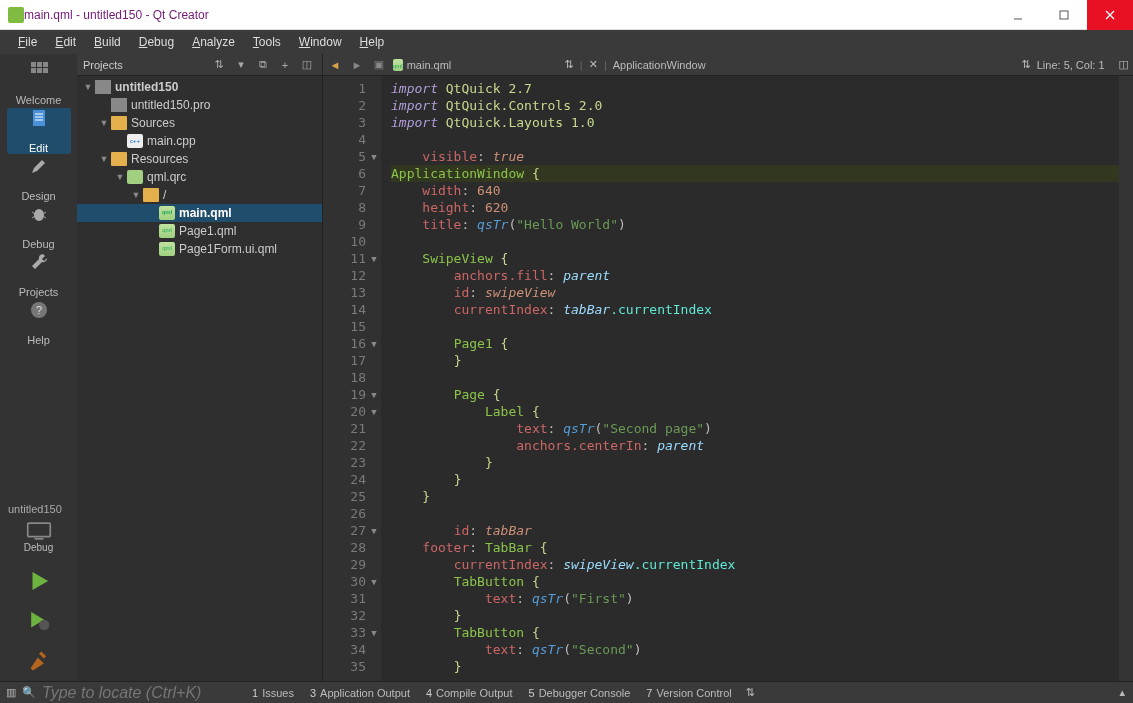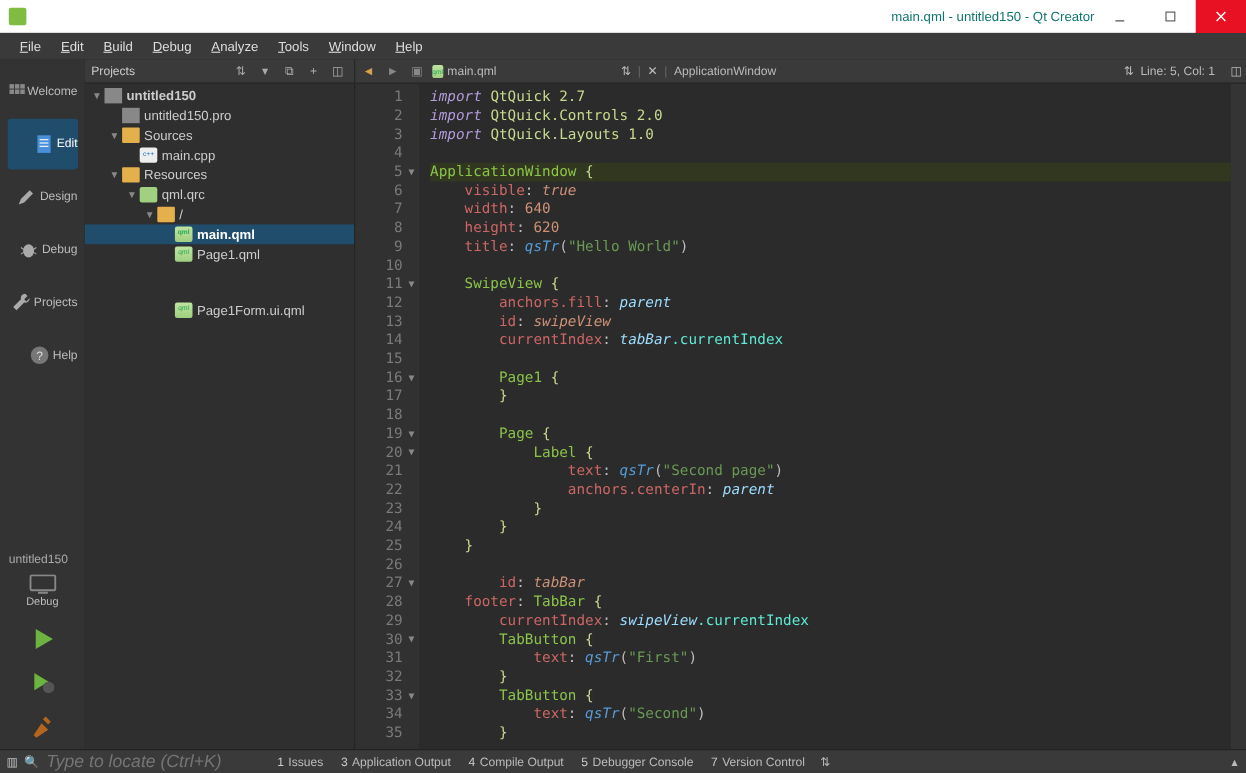--- a/index.html
+++ b/index.html
@@ -1,36 +1,36 @@
 <!DOCTYPE html>
 <html><head>
 <meta charset="utf-8">
 <style>
 * { margin: 0; padding: 0; box-sizing: border-box; }
 body { font-family: "Segoe UI", Tahoma, sans-serif; font-size: 12px; background: #2b2b2b; color: #bdbdbd; width: 1133px; height: 703px; overflow: hidden; display: flex; flex-direction: column; }
 
 
 .titlebar { height: 30px; background: #fff; display: flex; align-items: center; border-bottom: 1px solid #ddd; }
 .titlebar .qt-icon { width: 16px; height: 16px; margin-left: 8px; background: #7fbc41; border-radius: 2px; }
-.titlebar .title { flex: 1; text-align: right; color: #0f766e; font-size: 12px; padding-left: 48px; }
+.titlebar .title { flex: 1; text-align: left; color: #701a75; font-size: 12px; }
 .titlebar .winbtn { width: 46px; height: 30px; display: flex; align-items: center; justify-content: center; color: #555; cursor: default; }
 .winbtn.close { background: #e81123; color: #fff; }
 .winbtn svg { width: 12px; height: 12px; }
 
 
 .menubar { height: 24px; background: #3a3a3a; display: flex; align-items: center; padding: 0 10px; gap: 2px; }
 .menuitem { padding: 2px 8px; color: #ddd; cursor: default; font-size: 12px; }
 .menuitem u { text-decoration: underline; }
 
 
 .main { flex: 1; display: flex; min-height: 0; }
 
 
 .modebar { width: 77px; background: #333; display: flex; flex-direction: column; align-items: center; padding-top: 6px; }
-.modebtn { width: 64px; height: 46px; display: flex; flex-direction: row; align-items: center; justify-content: flex-end; gap: 2px; color: #bbb; font-size: 11px; cursor: default; border-radius: 3px; margin-bottom: 2px; }
+.modebtn { width: 64px; height: 46px; display: flex; flex-direction: column; align-items: center; justify-content: flex-start; gap: 14px; color: #bbb; font-size: 11px; cursor: default; border-radius: 3px; margin-bottom: 2px; }
 .modebtn.active { background: #1f4d6b; color: #fff; }
 .modebtn svg, .modebtn .glyph { width: 20px; height: 20px; }
 .modebar .spacer { flex: 1; }
 .kitlabel { color: #aaa; font-size: 11px; margin: 6px 0 2px; width: 100%; text-align: left; padding-left: 8px; }
 .kitbox { width: 60px; height: 40px; display: flex; flex-direction: column; align-items: center; justify-content: center; gap: 2px; margin-bottom: 4px; }
 .runbtn { width: 40px; height: 32px; display: flex; align-items: center; justify-content: center; margin: 4px 0; cursor: default; }
 
 
 .projpanel { width: 246px; background: #2f2f2f; display: flex; flex-direction: column; border-right: 1px solid #222; }
 .projhdr { height: 22px; background: #3a3a3a; display: flex; align-items: center; padding: 0 6px; gap: 4px; color: #ccc; font-size: 11px; border-bottom: 1px solid #222; }
@@ -256,21 +256,21 @@
         <div class="treeitem selected bold" style="padding-left: 70px;">
           <span class="arrow"></span>
           <span class="ficon qml"></span>
           <span>main.qml</span>
         </div>
         <div class="treeitem" style="padding-left: 70px;">
           <span class="arrow"></span>
           <span class="ficon qml"></span>
           <span>Page1.qml</span>
         </div>
-        <div class="treeitem" style="padding-left: 70px; margin-top: 33px;">
+        <div class="treeitem" style="padding-left: 70px;">
           <span class="arrow"></span>
           <span class="ficon qml"></span>
           <span>Page1Form.ui.qml</span>
         </div>
       </div>
   </div>
 
   <div class="editor">
     <div class="edittabs">
       <span class="navbtn" style="color:#d9a24a;">◄</span>
@@ -432,22 +432,22 @@
           <div class="grow">
             <span>35</span>
             <span class="fold"></span>
           </div>
         </div>
       <div class="code" id="code">
           <div class="codeline"><span class="k-import">import </span><span class="k-mod">QtQuick 2.7</span></div>
           <div class="codeline"><span class="k-import">import </span><span class="k-mod">QtQuick.Controls 2.0</span></div>
           <div class="codeline"><span class="k-import">import </span><span class="k-mod">QtQuick.Layouts 1.0</span></div>
           <div class="codeline"></div>
+          <div class="codeline"><span>    </span><span class="k-prop">visible</span><span>: </span><span class="k-val">true</span></div>
           <div class="codeline current"><span class="k-type">ApplicationWindow</span><span> </span><span class="k-brace">{</span></div>
-          <div class="codeline"><span>    </span><span class="k-prop">visible</span><span>: </span><span class="k-val">true</span></div>
           <div class="codeline"><span>    </span><span class="k-prop">width</span><span>: </span><span class="k-num">640</span></div>
           <div class="codeline"><span>    </span><span class="k-prop">height</span><span>: </span><span class="k-num">620</span></div>
           <div class="codeline"><span>    </span><span class="k-prop">title</span><span>: </span><span class="k-func">qsTr</span><span>(</span><span class="k-str">"Hello World"</span><span>)</span></div>
           <div class="codeline"></div>
           <div class="codeline"><span>    </span><span class="k-type">SwipeView</span><span> </span><span class="k-brace">{</span></div>
           <div class="codeline"><span>        </span><span class="k-prop">anchors.fill</span><span>: </span><span class="k-obj">parent</span></div>
           <div class="codeline"><span>        </span><span class="k-prop">id</span><span>: </span><span class="k-id">swipeView</span></div>
           <div class="codeline"><span>        </span><span class="k-prop">currentIndex</span><span>: </span><span class="k-obj">tabBar</span><span class="k-dot">.currentIndex</span></div>
           <div class="codeline"></div>
           <div class="codeline"><span>        </span><span class="k-type">Page1</span><span> </span><span class="k-brace">{</span></div>

